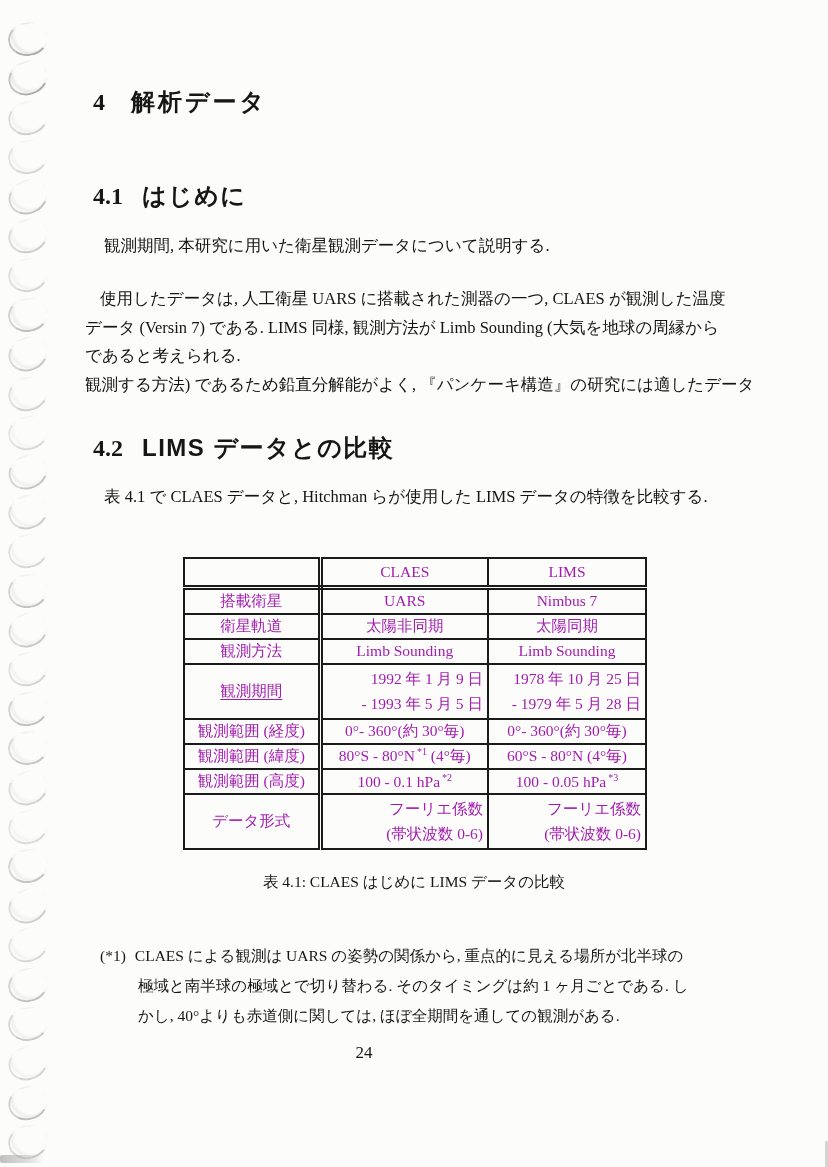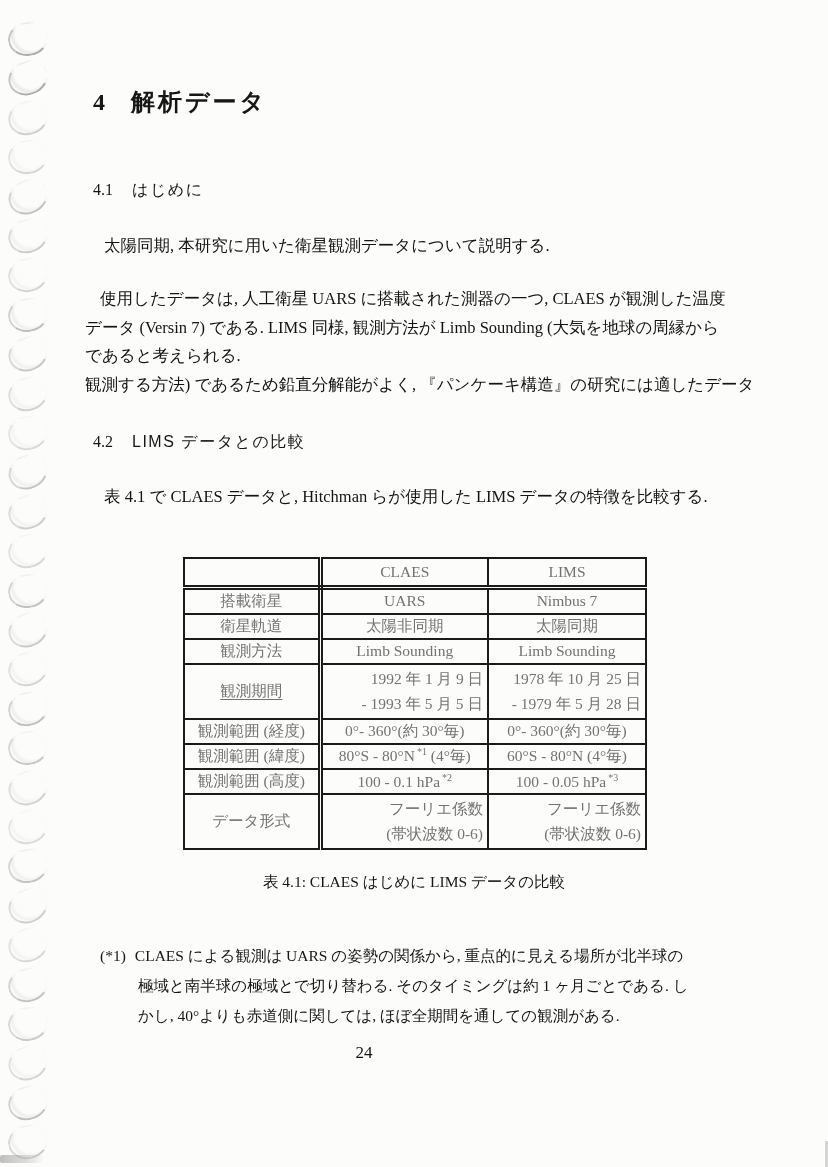--- a/index.html
+++ b/index.html
@@ -5,37 +5,37 @@
   html,body{margin:0;padding:0;background:#e9e9e9;}
   .page{
     position:relative;width:828px;height:1167px;margin:0 auto;
     background:#fcfcfa;overflow:hidden;color:#161616;
     font-family:"Liberation Serif","DejaVu Serif",serif;
   }
   
   .h1{position:absolute;top:86px;left:93px;font-size:24px;font-weight:bold;white-space:nowrap;}
   .h1 .num{font-family:"Liberation Serif","DejaVu Serif",serif;margin-right:26px;}
   .h1 .ttl{font-family:"Liberation Sans","DejaVu Sans",sans-serif;letter-spacing:3px;}
-  .h2{position:absolute;left:93px;font-size:16px;font-weight:normal;white-space:nowrap;}
+  .h2{position:absolute;left:93px;font-size:24px;font-weight:bold;white-space:nowrap;}
   .h2 .num{font-family:"Liberation Serif","DejaVu Serif",serif;margin-right:19px;}
   .h2 .ttl{font-family:"Liberation Sans","DejaVu Sans",sans-serif;letter-spacing:1.5px;}
   #sec41{top:180px;}
   #sec42{top:432px;}
   
   .bodytext{font-size:16.5px;line-height:28.5px;color:#141414;}
   #p1{position:absolute;top:232px;left:104px;white-space:nowrap;}
   #p2{position:absolute;top:285px;left:85px;width:690px;}
   #p2 .ln{height:28.5px;white-space:nowrap;}
   #p2 .ln.first{padding-left:15px;}
   #p3{position:absolute;top:483px;left:104px;white-space:nowrap;}
   
   table.cmp{
     position:absolute;top:557px;left:183px;width:462px;table-layout:fixed;
     border-collapse:collapse;border:2.5px solid #1b1b1b;
-    font-size:15.5px;color:#737373;padding-left:31px;
+    font-size:15.5px;color:#a21caf;padding-left:31px;
   }
   .cmp td{border:2px solid #1b1b1b;text-align:center;vertical-align:middle;padding:1px 4px;overflow:hidden;white-space:nowrap;}
   .cmp tr{height:16px;}
   .cmp tr.two{height:55px;}
   .cmp tr.hdr{height:29px;}
   .cmp tr.hdr td{border-bottom:5px double #1b1b1b;}
   .cmp td.lbl{border-right:5px double #1b1b1b;}
   .cmp .two td div{line-height:25.5px;text-align:right;}
   .cmp sup{font-size:10px;vertical-align:super;margin-left:2px;}
   .ul{text-decoration:underline;text-underline-offset:3px;}
@@ -96,21 +96,21 @@
     </div>
 
   <div class="h1">
     <span class="num">4</span><span class="ttl">解析データ</span>
   </div>
 
   <div class="h2" id="sec41">
     <span class="num">4.1</span><span class="ttl">はじめに</span>
   </div>
 
-  <div class="bodytext" id="p1">太陽同期, 本研究に用いた衛星観測データについて説明する.</div>
+  <div class="bodytext" id="p1">観測期間, 本研究に用いた衛星観測データについて説明する.</div>
 
   <div class="bodytext" id="p2">
     <div class="ln first">使用したデータは, 人工衛星 UARS に搭載された測器の一つ, CLAES が観測した温度</div>
     <div class="ln">データ (Versin 7) である. LIMS 同様, 観測方法が Limb Sounding (大気を地球の周縁から</div>
     <div class="ln">であると考えられる.</div>
     <div class="ln">観測する方法) であるため鉛直分解能がよく, 『パンケーキ構造』の研究には適したデータ</div>
   </div>
 
   <div class="h2" id="sec42">
     <span class="num">4.2</span><span class="ttl">LIMS データとの比較</span>

